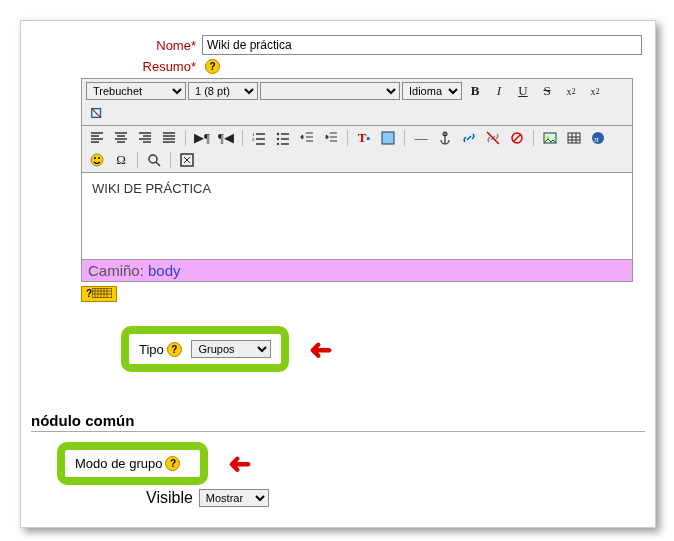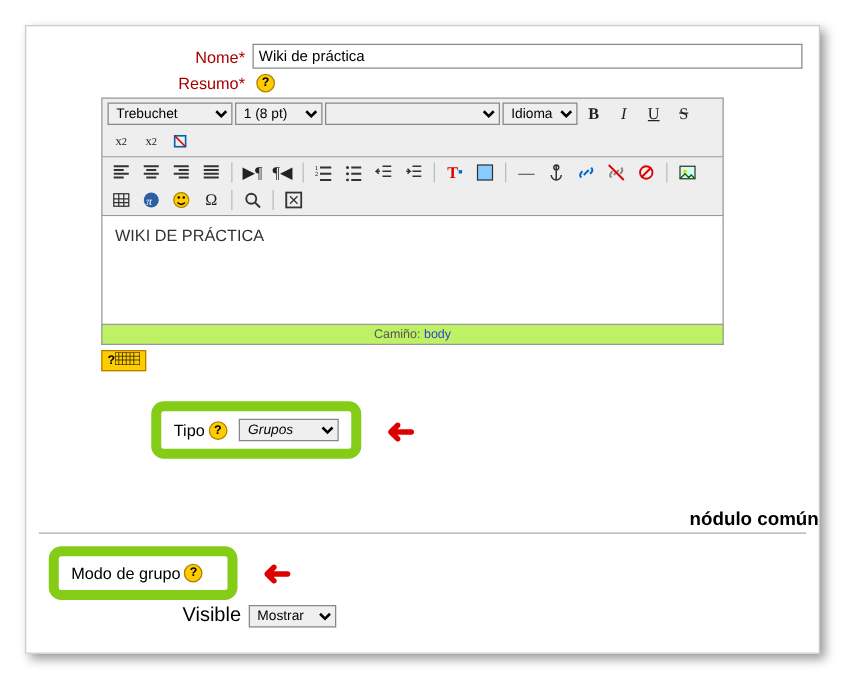--- a/index.html
+++ b/index.html
@@ -48,21 +48,21 @@
   }
   input[type=text] {
     border: 1px solid #888;
     padding: 2px 4px;
     font-size: 12px;
     width: 430px;
     background:#fff;
   }
   .editor-area {
     margin-left: 60px;
-    width: 498px;
+    width: 552px;
   }
   .toolbar {
     border: 1px solid #999;
     background: #eeeeee;
     padding: 2px 4px;
     display: flex;
     flex-wrap: wrap;
     align-items: center;
     gap: 2px;
     font-size: 11px;
@@ -105,25 +105,24 @@
     padding: 8px 10px;
     height: 70px;
     font-family: "Trebuchet MS", sans-serif;
     font-size: 13px;
     color:#333;
   }
   .editor-content .line1 { text-transform: none; }
   .path-bar {
     border: 1px solid #999;
     border-top: none;
-    background: #bef264;
+    background: #f0abfc;
     padding: 2px 6px;
-    font-size: 10px;
+    font-size: 15px;
     color:#555;
-    text-align:center;
   }
   .path-bar .path-val { color: #3344cc; }
   .kbd-help {
     margin-top:4px;
     padding-left:0;
   }
   .kbd-badge{
     display:inline-block;
     background:#ffcc00;
     border:1px solid #b08000;
@@ -152,39 +151,38 @@
     margin-left:20px;
     font-weight:bold;
     transform: scaleX(-1);
     display:inline-block;
   }
   .section-title {
     font-size: 15px;
     font-weight: bold;
     color:#000;
     margin: 0 0 0 10px;
-    text-align: right;
   }
   .hr {
     border:none;
     border-top:1px solid #aaa;
     margin:2px 10px 10px 10px;
   }
   .grupo-row{
     display:flex;
     align-items:center;
-    margin-left:18px;
+    margin-left:36px;
   }
   .visible-row{
     display:flex;
     align-items:center;
     margin-left:125px;
     margin-top:4px;
   }
-  .sel-tipo{ width:80px;font-style:italic; }
+  .sel-tipo{ width:80px; }
   .sel-grupo{ width:130px; }
   .sel-visible{ width:70px; }
 </style>
 </head>
 <body>
 
 <div class="panel">
 
   <div class="form-row">
     <div class="label req"><span>Nome</span><span class="star">*</span></div>

